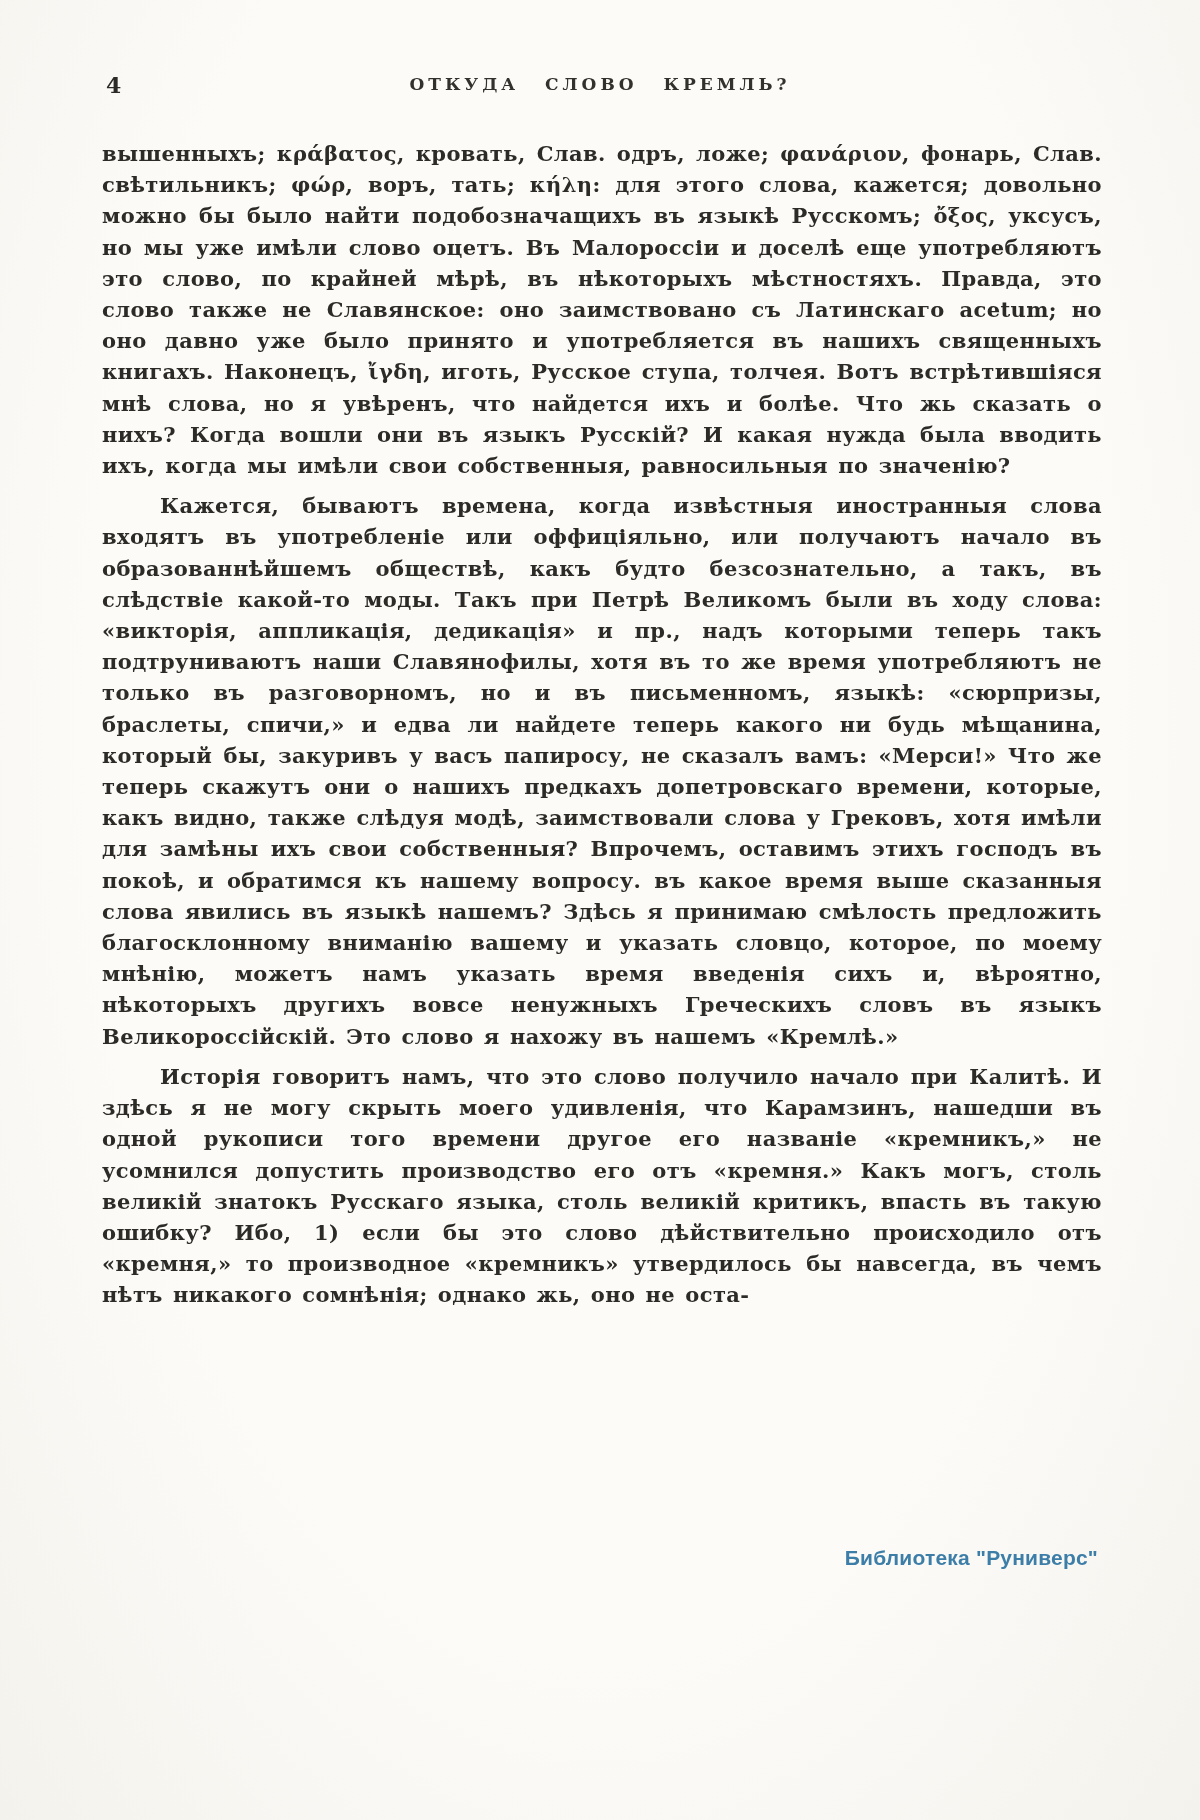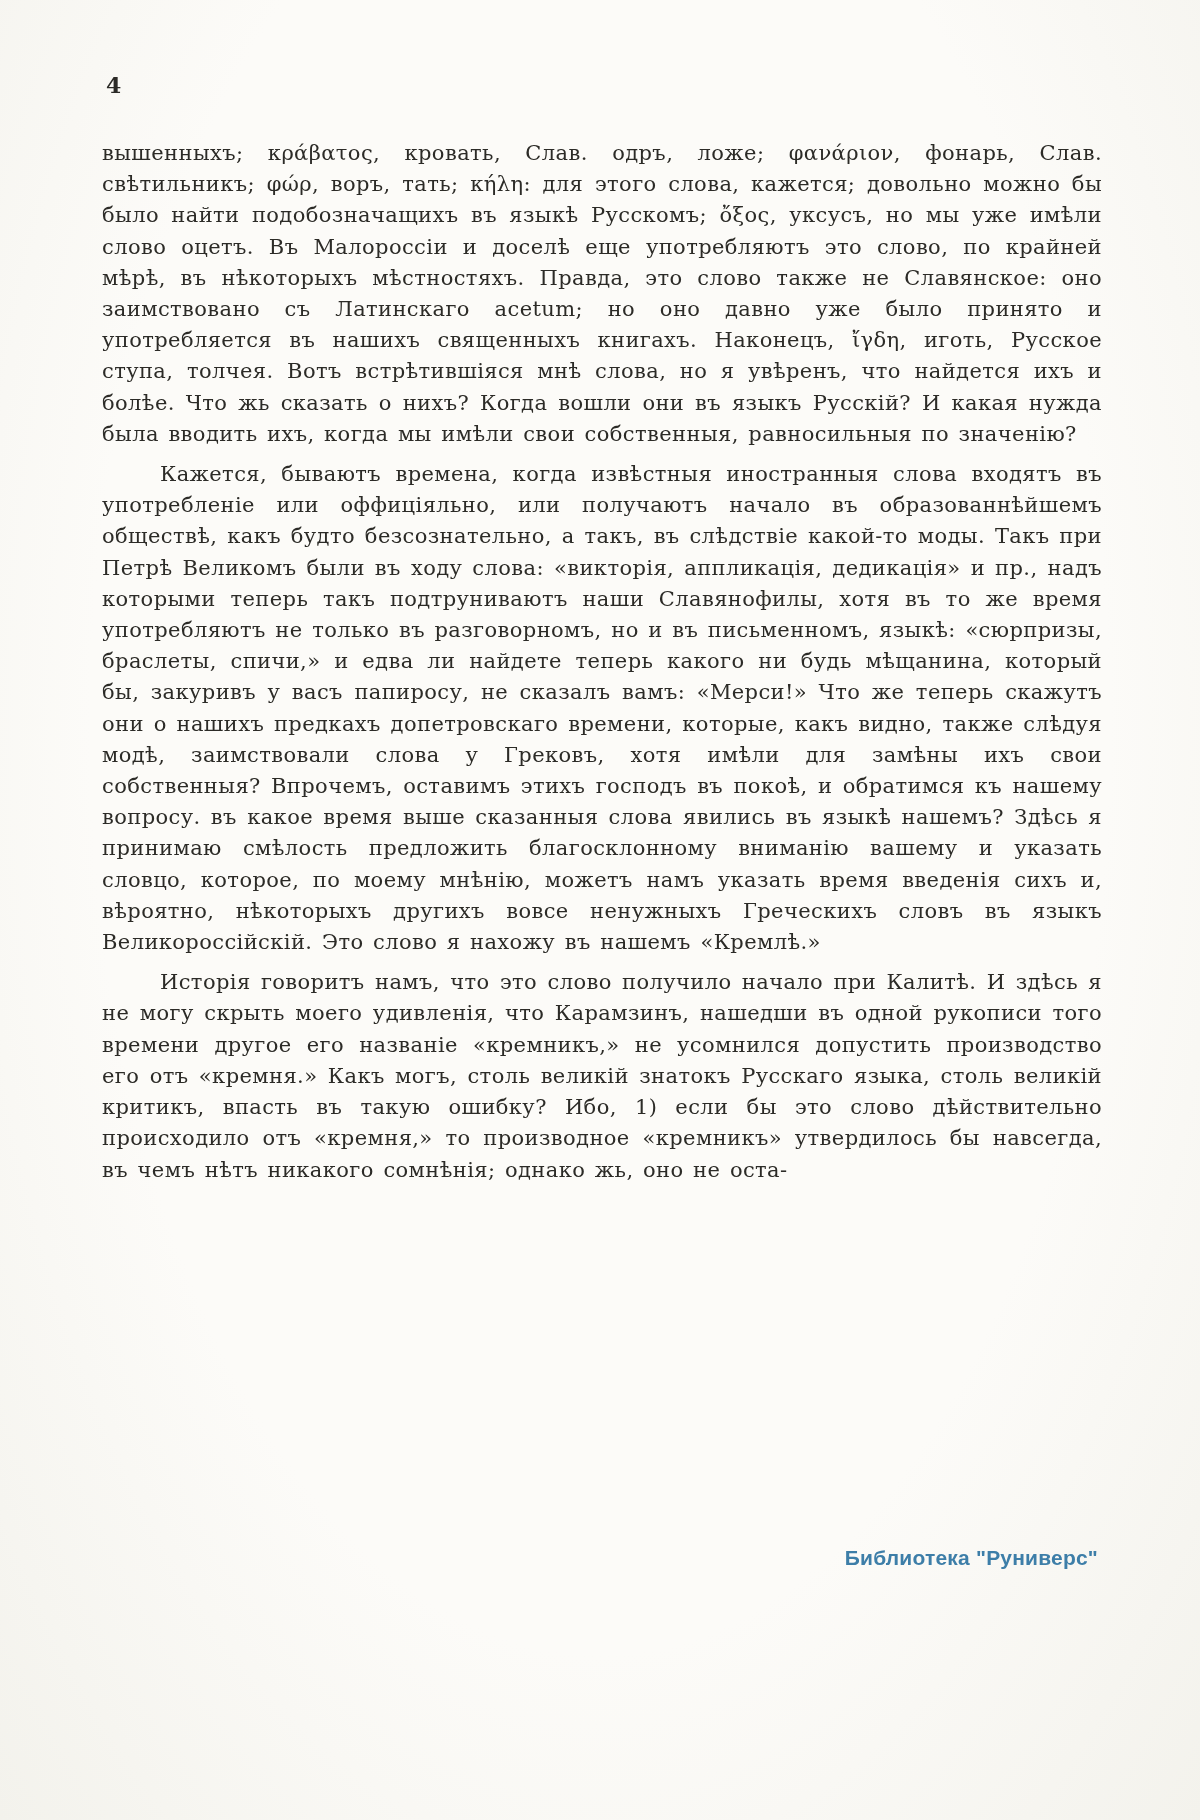--- a/index.html
+++ b/index.html
@@ -38,20 +38,21 @@
     top: 6px;
     text-align: center;
     font-size: 17px;
     font-weight: bold;
     letter-spacing: 4px;
     word-spacing: 16px;
     color: #32312c;
   }
   .body-text {
     margin: 0 98px 0 102px;
+    font-weight: bold;
   }
   .body-text p {
     margin: 0;
     font-size: 21px;
     line-height: 31.2px;
     text-align: justify;
     letter-spacing: 0.4px;
     word-spacing: 2.5px;
     color: #2c2b27;
   }
@@ -70,20 +71,21 @@
     letter-spacing: 0.2px;
   }
 </style>
 </head>
 <body>
 
 <div class="page">
 
   <div class="header">
     <div class="page-number">4</div>
+    <div class="running-title">ОТКУДА СЛОВО КРЕМЛЬ?</div>
   </div>
 
   <div class="body-text">
     <p>вышенныхъ; κράβατος, кровать, Слав. одръ, ложе; φανάριον, фонарь, Слав. свѣтильникъ; φώρ, воръ, тать; κήλη: для этого слова, кажется; довольно можно бы было найти подобозначащихъ въ языкѣ Русскомъ; ὄξος, уксусъ, но мы уже имѣли слово оцетъ. Въ Малороссіи и доселѣ еще употребляютъ это слово, по крайней мѣрѣ, въ нѣкоторыхъ мѣстностяхъ. Правда, это слово также не Славянское: оно заимствовано съ Латинскаго acetum; но оно давно уже было принято и употребляется въ нашихъ священныхъ книгахъ. Наконецъ, ἴγδη, иготь, Русское ступа, толчея. Вотъ встрѣтившіяся мнѣ слова, но я увѣренъ, что найдется ихъ и болѣе. Что жь сказать о нихъ? Когда вошли они въ языкъ Русскій? И какая нужда была вводить ихъ, когда мы имѣли свои собственныя, равносильныя по значенію?</p>
     <p class="indent">Кажется, бываютъ времена, когда извѣстныя иностранныя слова входятъ въ употребленіе или оффиціяльно, или получаютъ начало въ образованнѣйшемъ обществѣ, какъ будто безсознательно, а такъ, въ слѣдствіе какой-то моды. Такъ при Петрѣ Великомъ были въ ходу слова: «викторія, аппликація, дедикація» и пр., надъ которыми теперь такъ подтруниваютъ наши Славянофилы, хотя въ то же время употребляютъ не только въ разговорномъ, но и въ письменномъ, языкѣ: «сюрпризы, браслеты, спичи,» и едва ли найдете теперь какого ни будь мѣщанина, который бы, закуривъ у васъ папиросу, не сказалъ вамъ: «Мерси!» Что же теперь скажутъ они о нашихъ предкахъ допетровскаго времени, которые, какъ видно, также слѣдуя модѣ, заимствовали слова у Грековъ, хотя имѣли для замѣны ихъ свои собственныя? Впрочемъ, оставимъ этихъ господъ въ покоѣ, и обратимся къ нашему вопросу. въ какое время выше сказанныя слова явились въ языкѣ нашемъ? Здѣсь я принимаю смѣлость предложить благосклонному вниманію вашему и указать словцо, которое, по моему мнѣнію, можетъ намъ указать время введенія сихъ и, вѣроятно, нѣкоторыхъ другихъ вовсе ненужныхъ Греческихъ словъ въ языкъ Великороссійскій. Это слово я нахожу въ нашемъ «Кремлѣ.»</p>
     <p class="indent">Исторія говоритъ намъ, что это слово получило начало при Калитѣ. И здѣсь я не могу скрыть моего удивленія, что Карамзинъ, нашедши въ одной рукописи того времени другое его названіе «кремникъ,» не усомнился допустить производство его отъ «кремня.» Какъ могъ, столь великій знатокъ Русскаго языка, столь великій критикъ, впасть въ такую ошибку? Ибо, 1) если бы это слово дѣйствительно происходило отъ «кремня,» то производное «кремникъ» утвердилось бы навсегда, въ чемъ нѣтъ никакого сомнѣнія; однако жь, оно не оста-</p>
   </div>
 
   <div class="watermark">Библиотека "Руниверс"</div>
 

